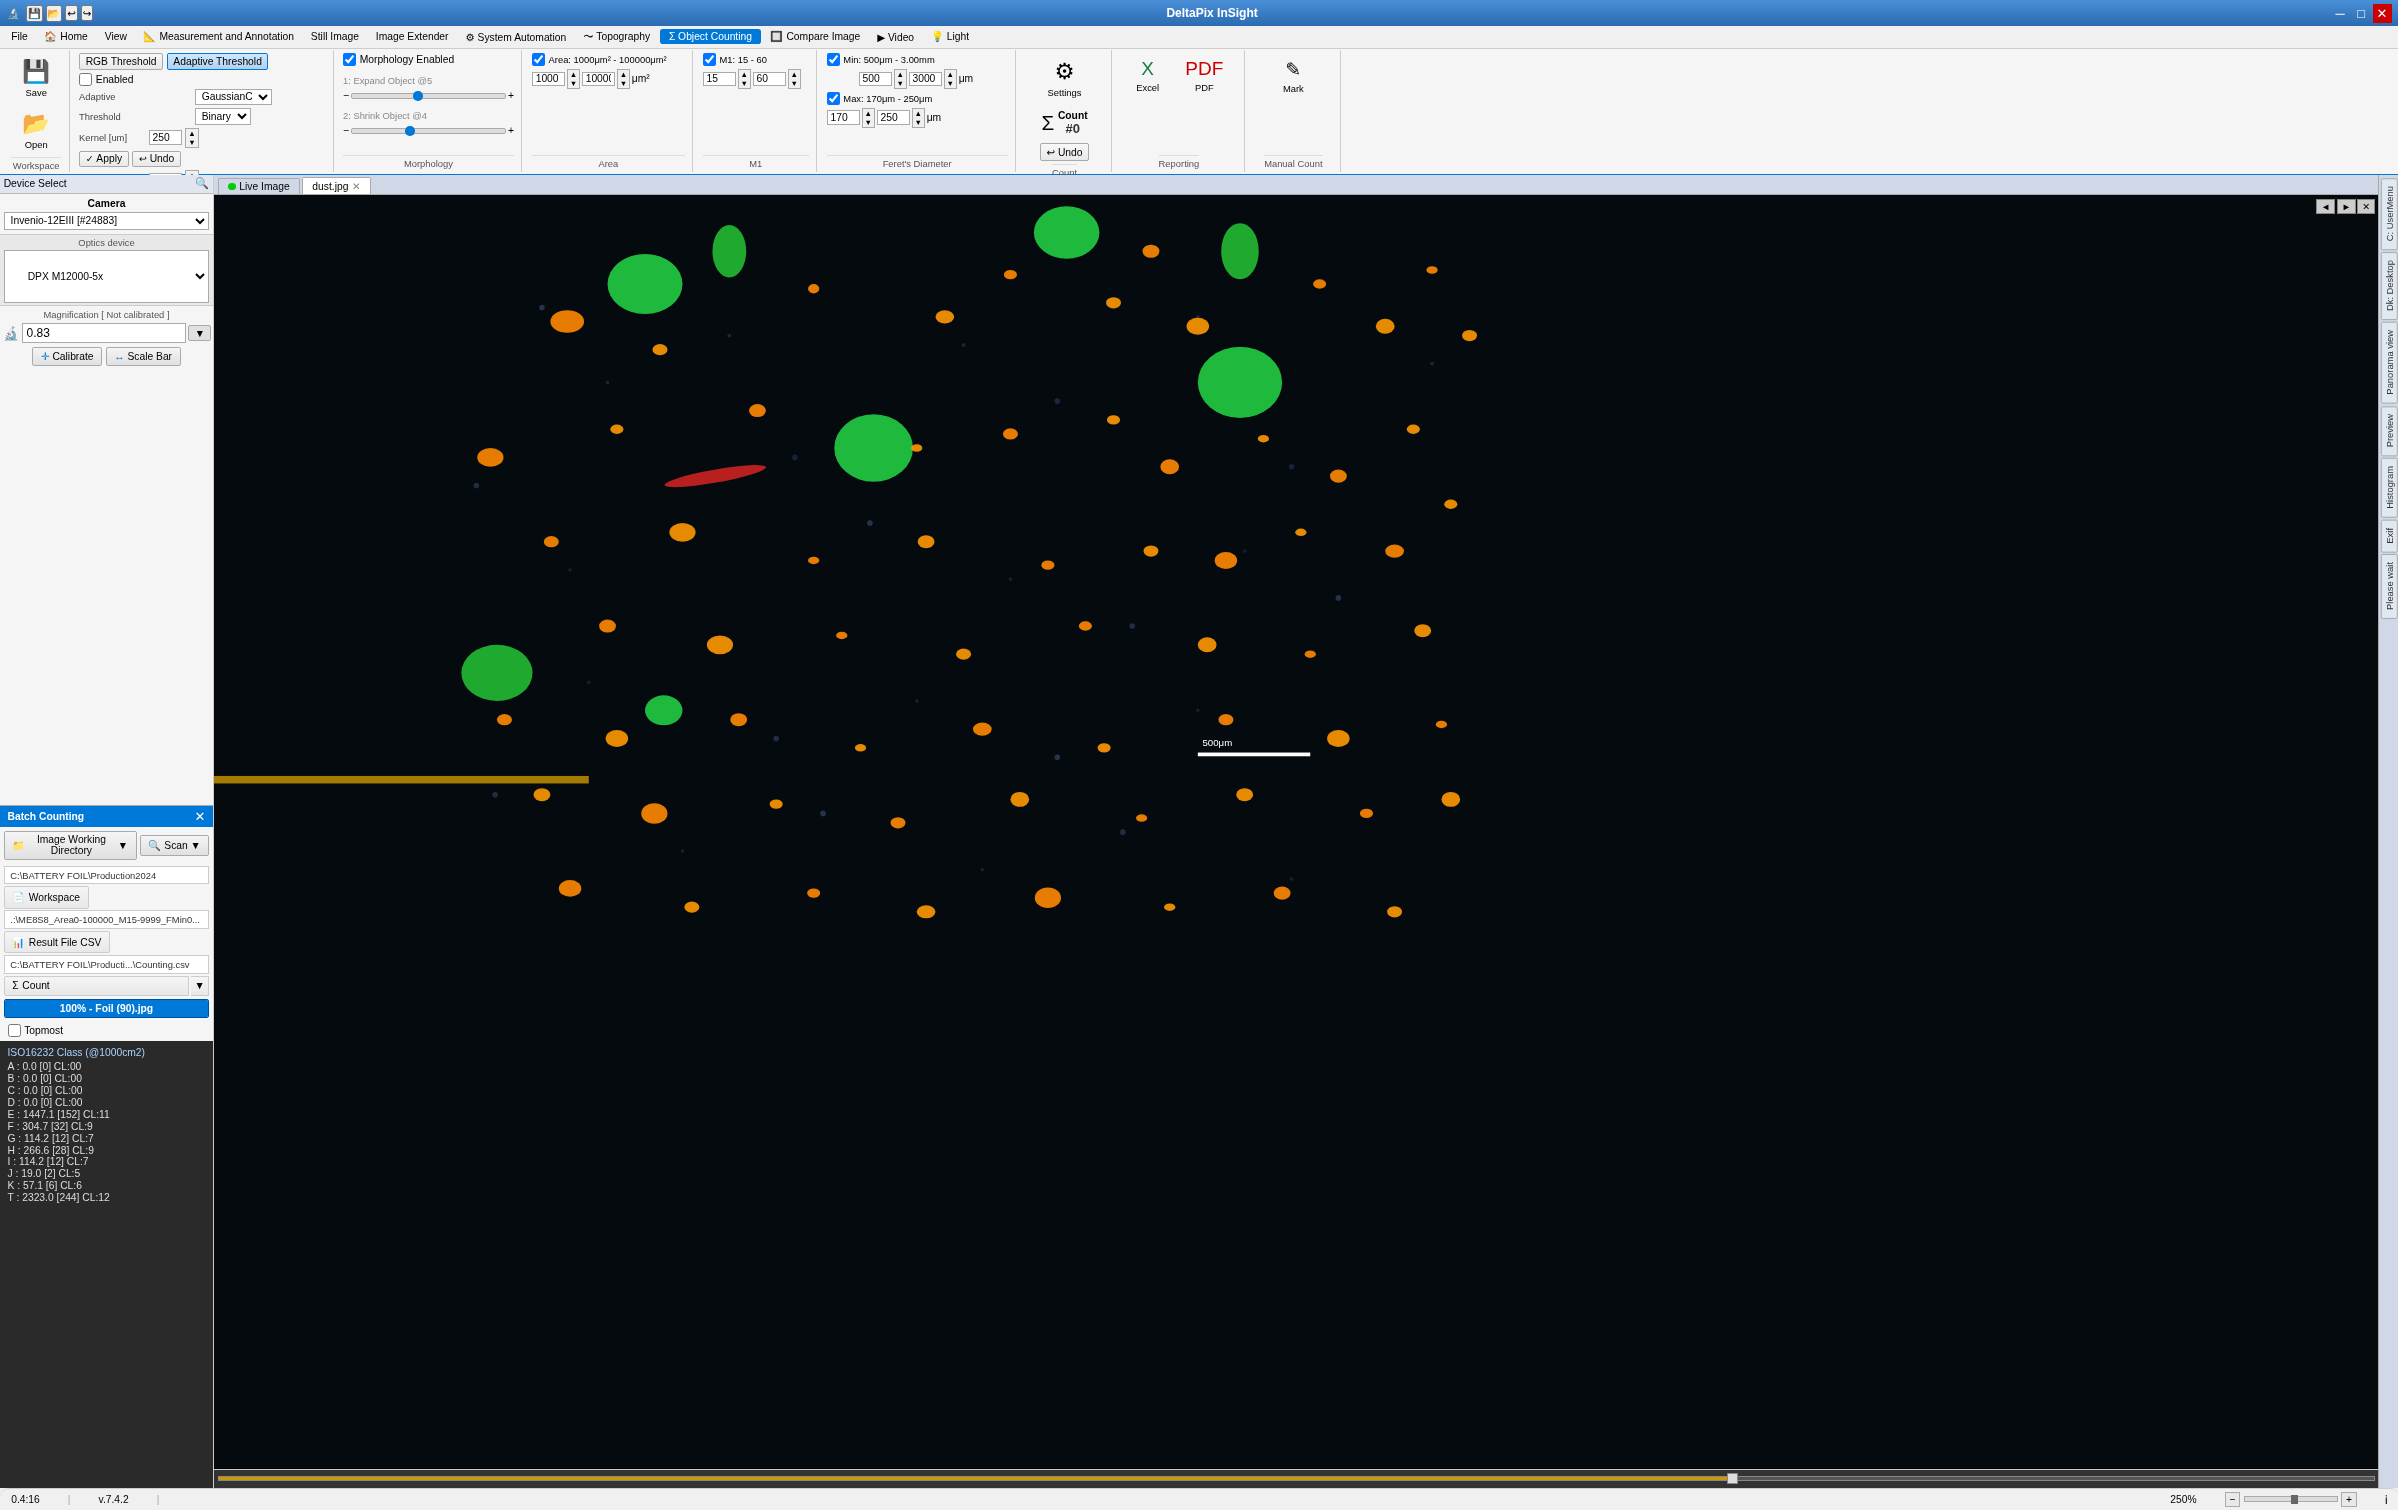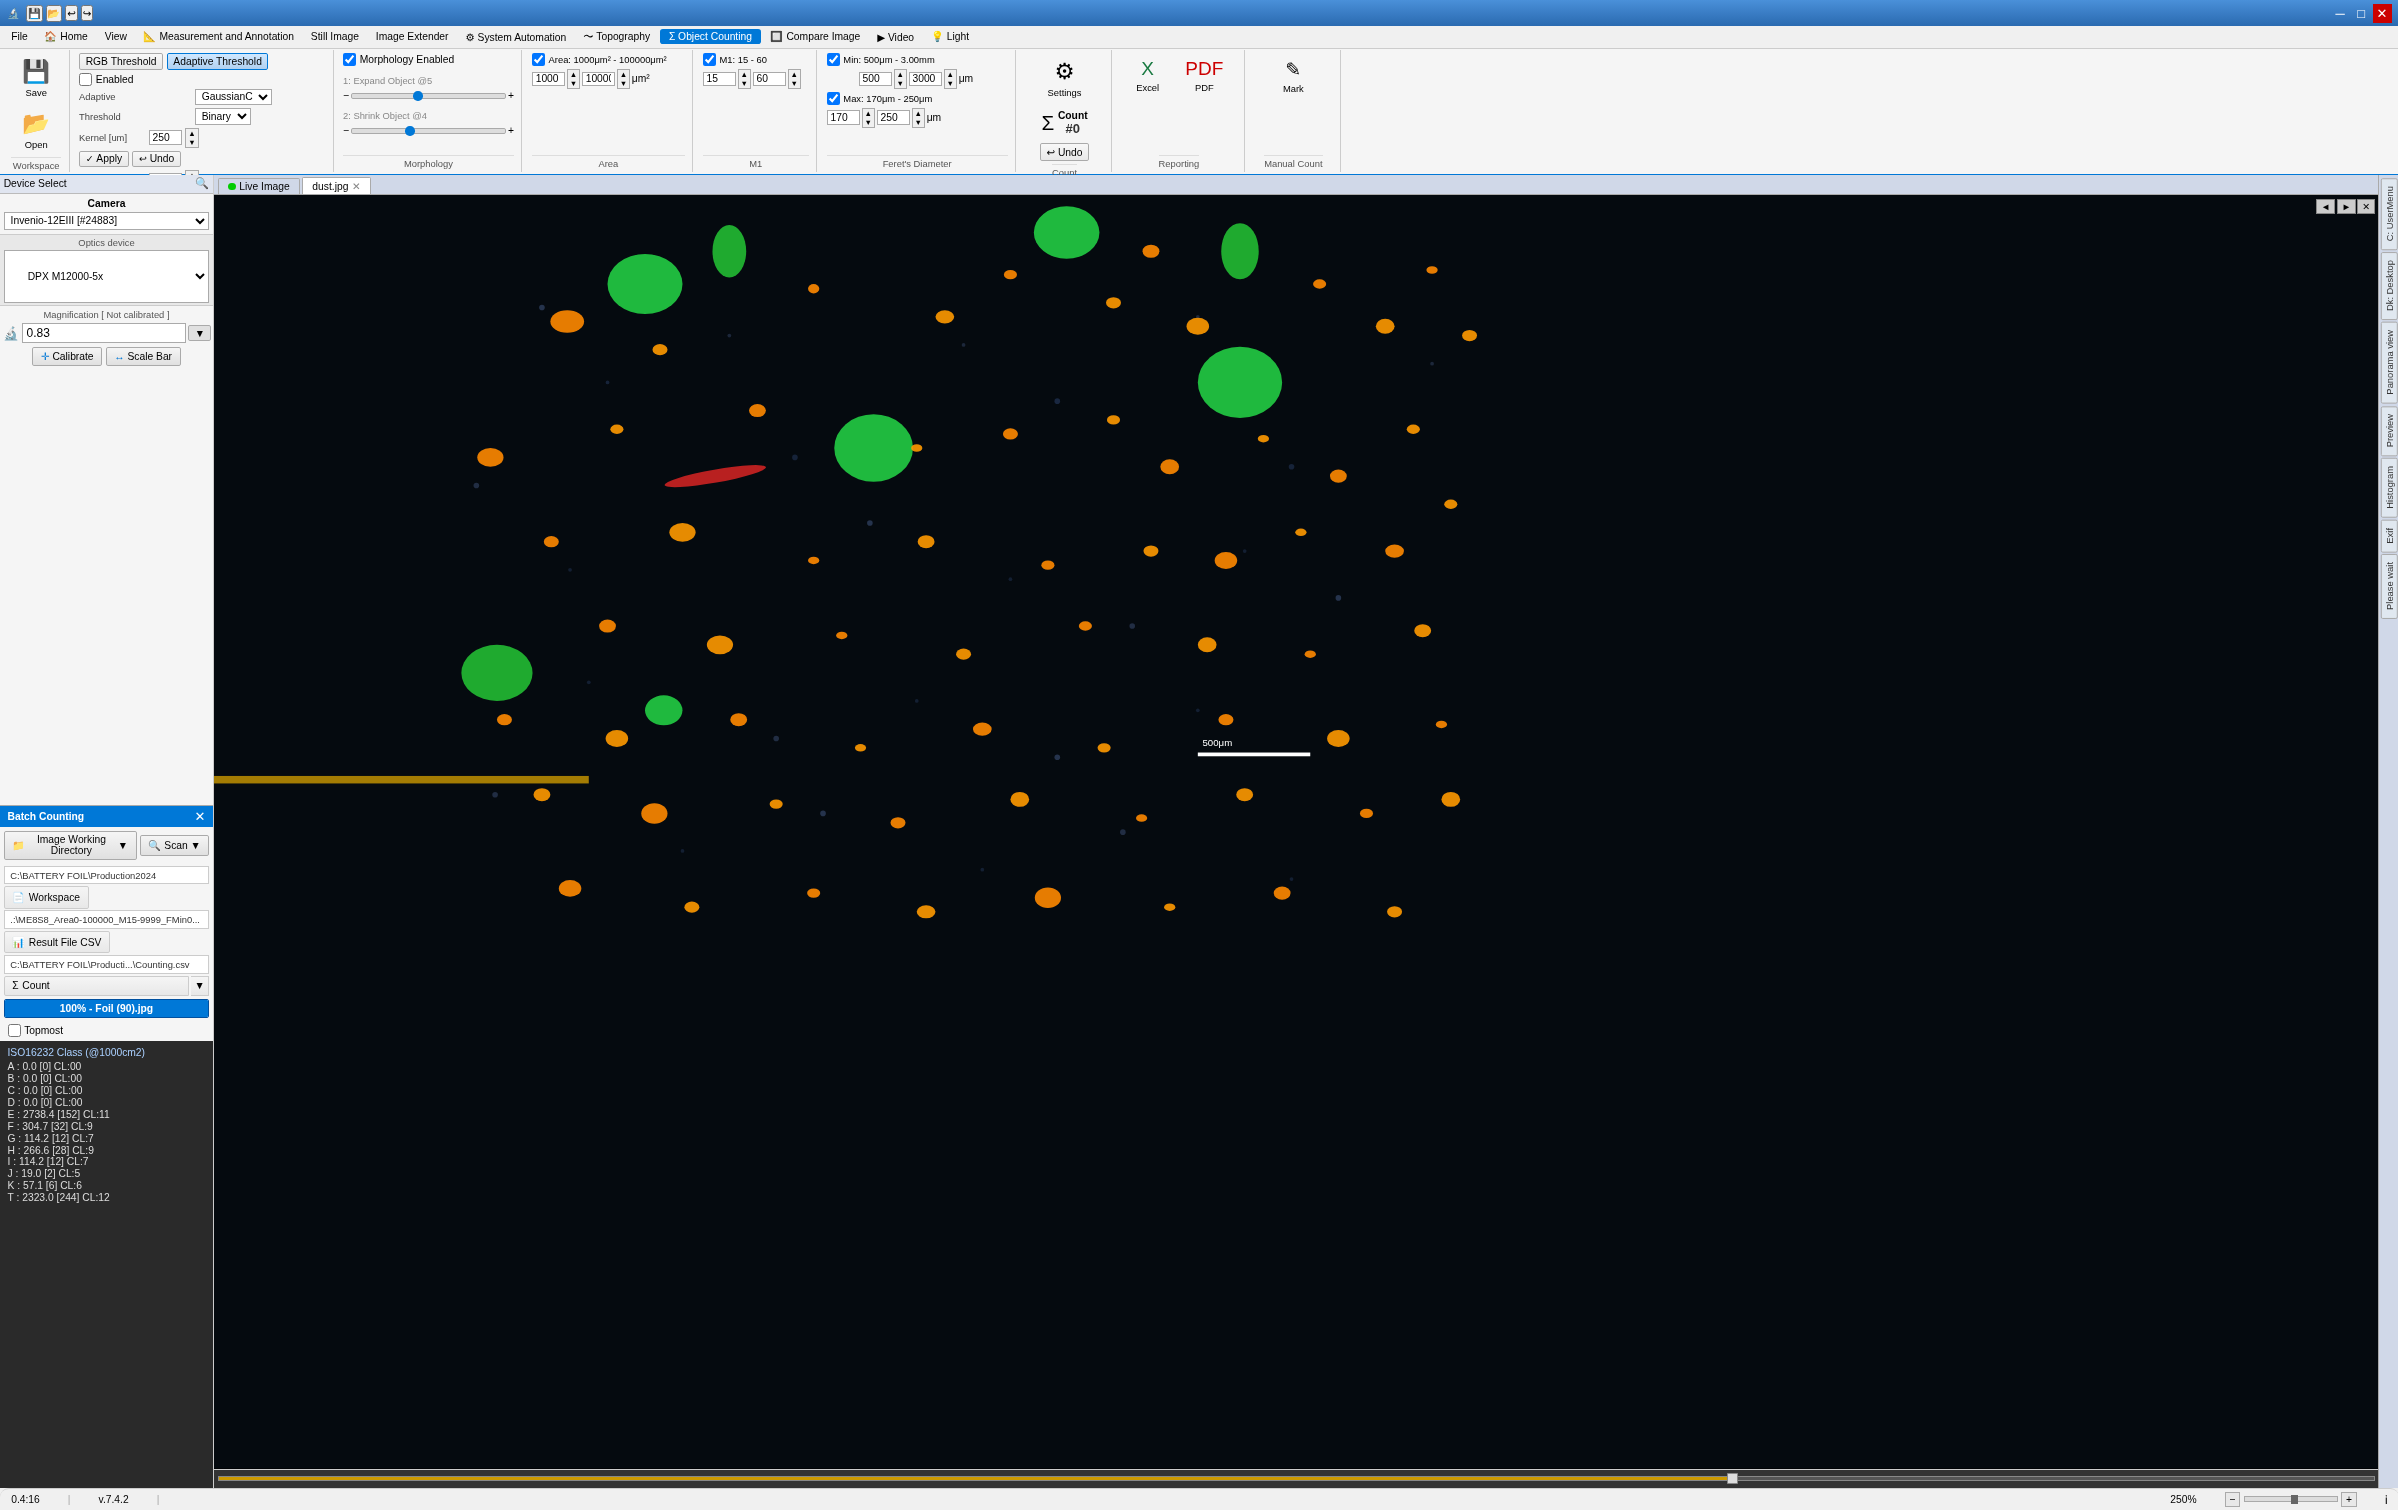--- a/index.html
+++ b/index.html
@@ -380,20 +380,21 @@
 <div id="titlebar">
   <div id="titlebar-left">
     <span>🔬</span>
     <span>
       <button title="Save">💾</button>
       <button title="Open">📂</button>
       <button title="Undo">↩</button>
       <button title="Redo">↪</button>
     </span>
   </div>
+  <span style="flex:1;text-align:center;font-weight:bold;font-size:12px;">DeltaPix InSight</span>
   <div id="titlebar-controls">
     <button>─</button>
     <button>□</button>
     <button style="background:#c00;">✕</button>
   </div>
 </div>
 
 <div id="menubar">
   <div class="menu-item">File</div>
   <div class="menu-item">🏠 Home</div>
@@ -715,21 +716,21 @@
         <span>Topmost</span>
       </div>
     </div>
 
     <div class="iso-section">
       <div class="iso-title">ISO16232 Class (@1000cm2)</div>
       <div class="iso-row">A :  0.0 [0] CL:00</div>
       <div class="iso-row">B :  0.0 [0] CL:00</div>
       <div class="iso-row">C :  0.0 [0] CL:00</div>
       <div class="iso-row">D :  0.0 [0] CL:00</div>
-      <div class="iso-row">E :  2738.4 [152] CL:11</div>
+      <div class="iso-row">E :  1447.1 [152] CL:11</div>
       <div class="iso-row">F :  304.7 [32] CL:9</div>
       <div class="iso-row">G :  114.2 [12] CL:7</div>
       <div class="iso-row">H :  266.6 [28] CL:9</div>
       <div class="iso-row">I :  114.2 [12] CL:7</div>
       <div class="iso-row">J :  19.0 [2] CL:5</div>
       <div class="iso-row">K :  57.1 [6] CL:6</div>
       <div class="iso-row">T :  2323.0 [244] CL:12</div>
     </div>
   </div>
 

